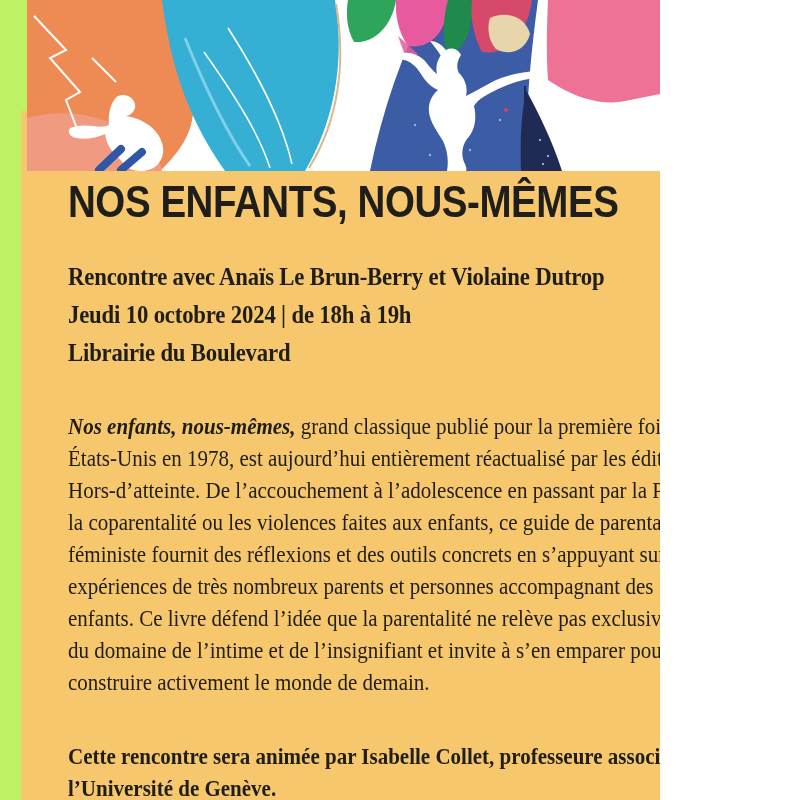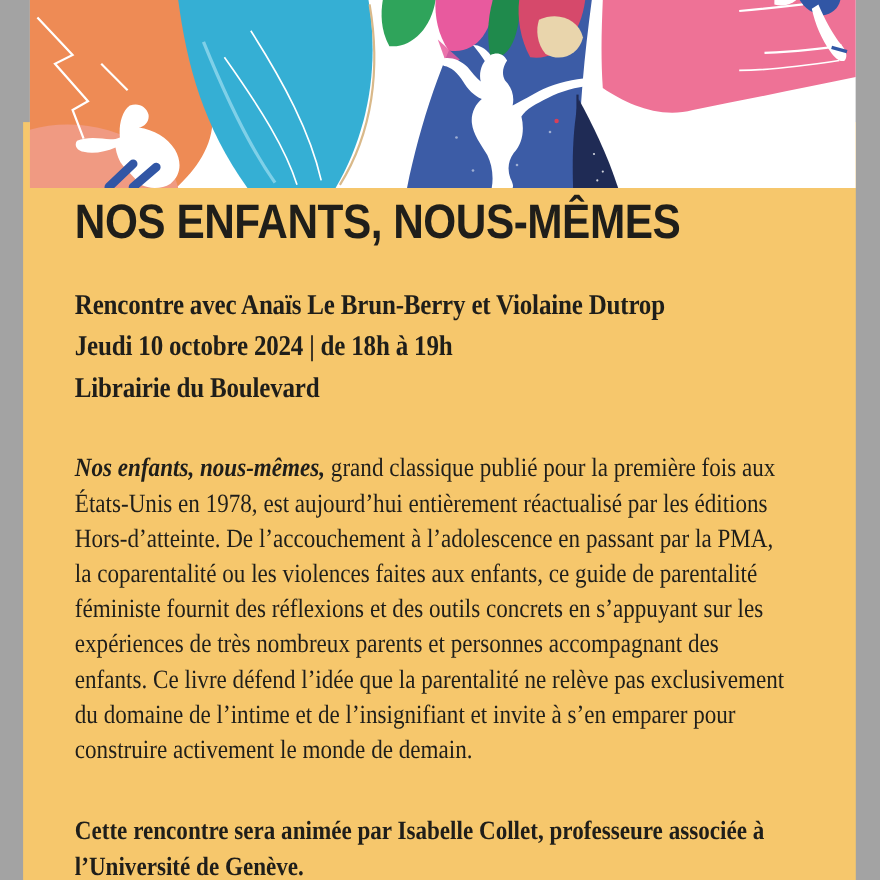--- a/index.html
+++ b/index.html
@@ -1,18 +1,18 @@
 <!DOCTYPE html>
 <html lang="fr"><head>
 <meta charset="utf-8">
 <style>
   html,body{margin:0;padding:0;background:#ffffff;}
   .page{
-    position:relative;width:800px;height:800px;overflow:hidden;
-    background:#a3a3a3;font-family:"Liberation Serif",serif;
+    position:relative;width:660px;height:800px;overflow:hidden;
+    background:#bef264;font-family:"Liberation Serif",serif;
   }
   .panel{
     position:absolute;left:21px;top:111px;width:757px;height:689px;
   }
   .illustration{
     position:absolute;left:27px;top:0;width:751px;height:171px;display:block;
   }
   .text-col{
     position:absolute;left:68px;top:180px;width:745px;
     transform:scaleX(0.875);transform-origin:0 0;

